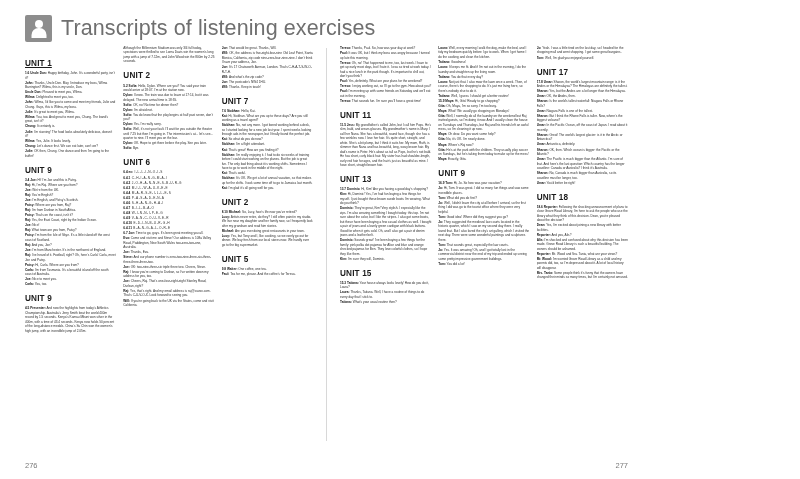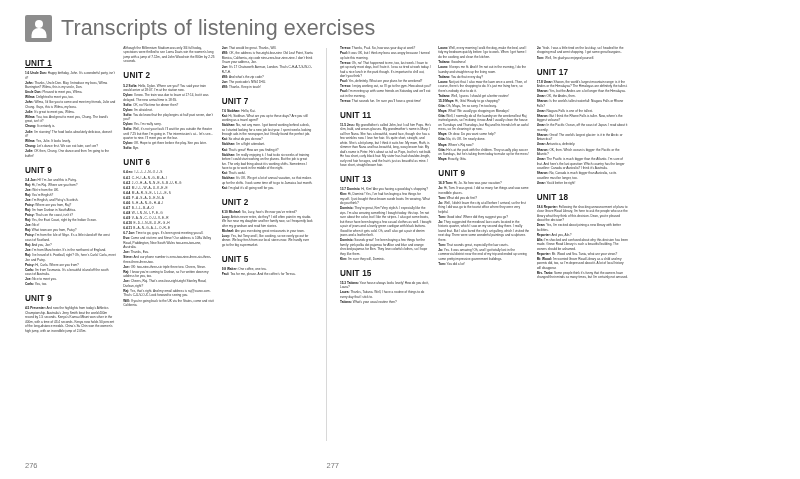--- a/index.html
+++ b/index.html
@@ -105,21 +105,21 @@
     position: absolute;
     left: 0; right: 0; bottom: 9px;
     display: flex;
     padding: 0 20px 0 25px;
   }
   .folio {
     flex: 1 1 0;
     font-size: 7.5px;
     color: #7a7a7a;
   }
-  .folio.right { text-align: left; }
+  .folio.right { text-align: right; }
 </style>
 </head>
 <body>
 
 <div class="page">
 
   <div class="header">
     <div class="hdr-icon">
       <div class="head"></div>
       <div class="body"></div>

